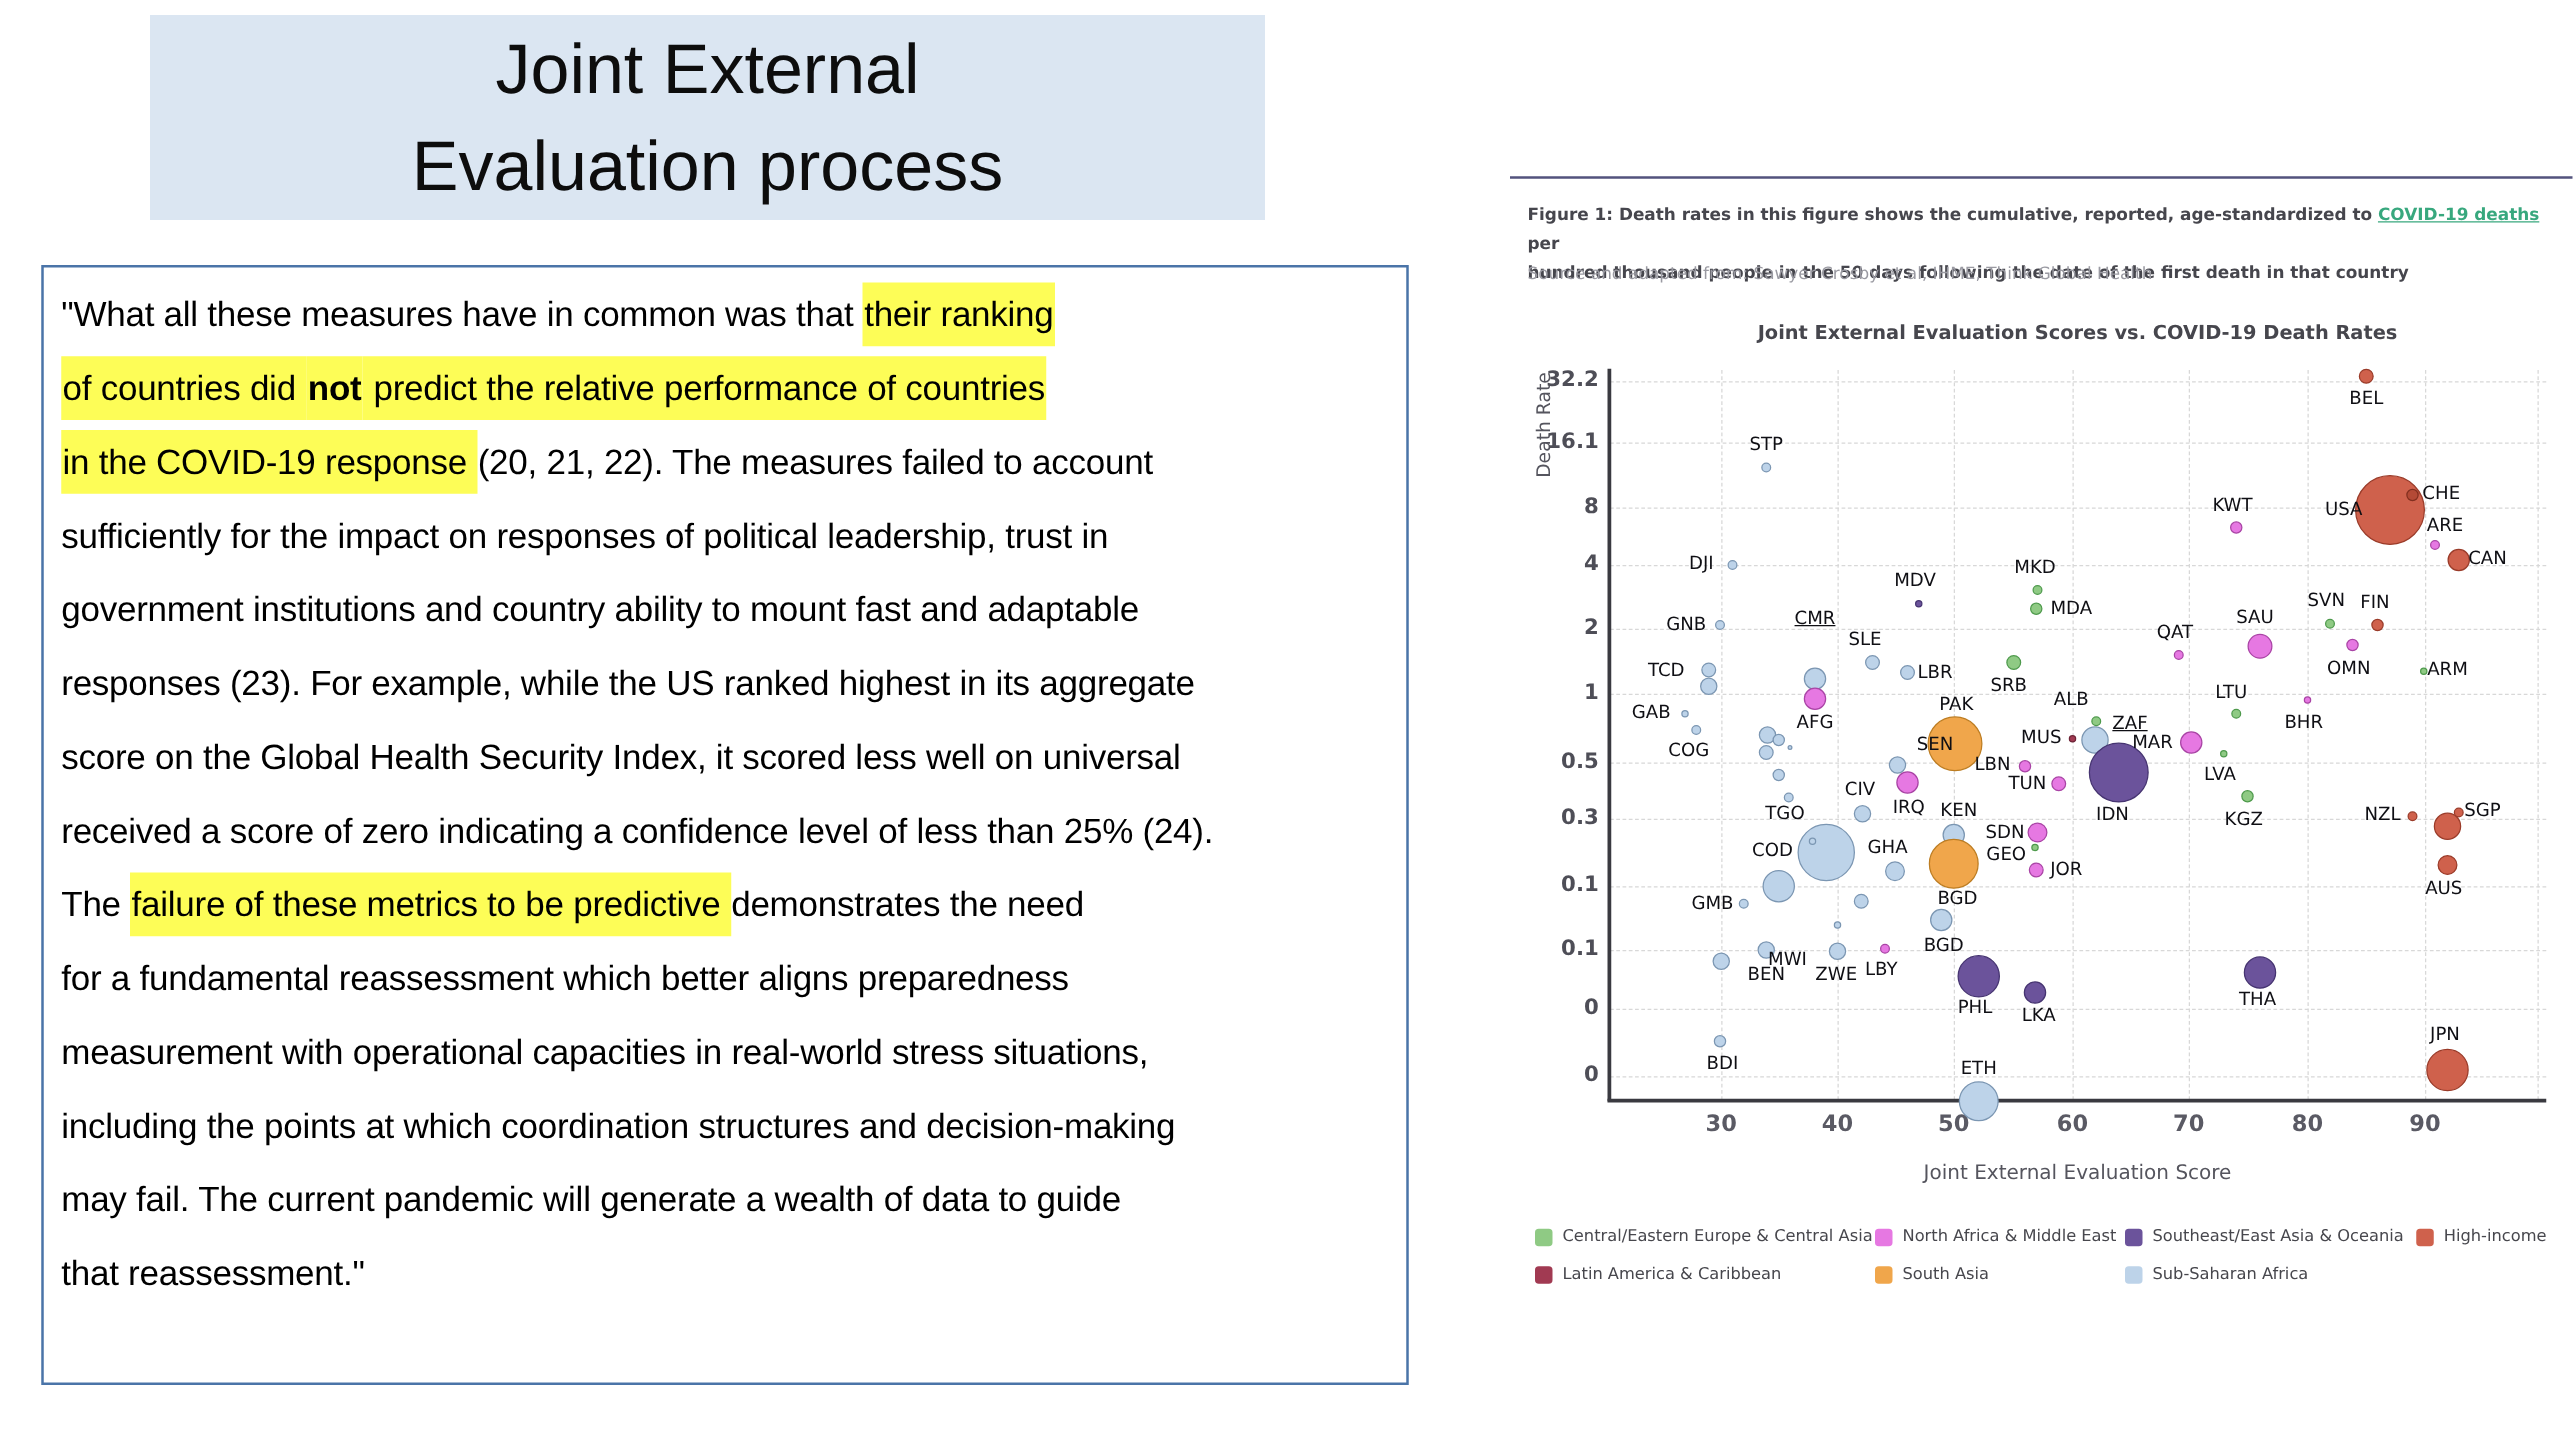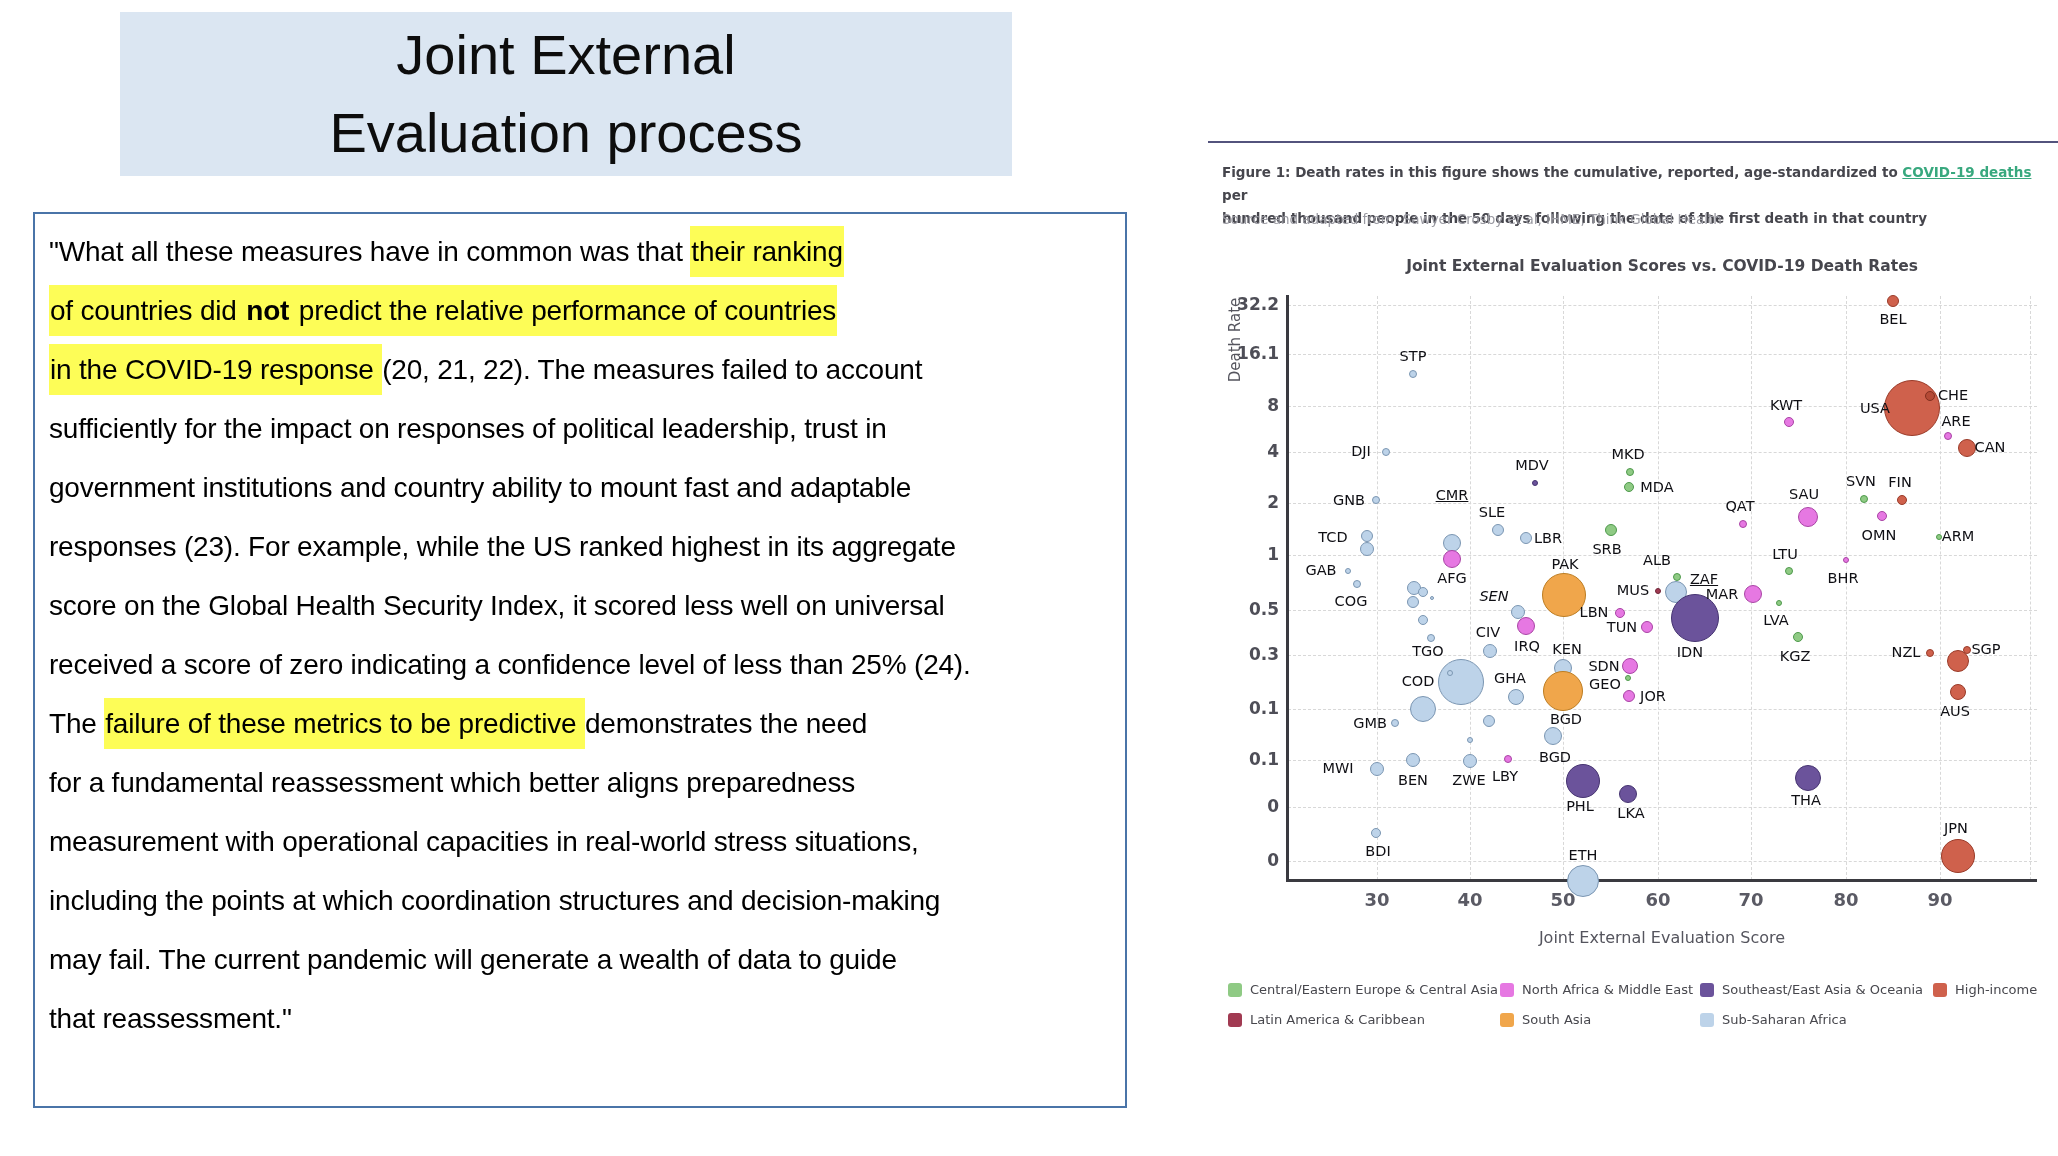--- a/index.html
+++ b/index.html
@@ -205,28 +205,28 @@
     <div class="clabel" style="left: 1353px; top: 346px;">STP</div>
     <div class="clabel" style="left: 1301px; top: 441px;">DJI</div>
     <div class="clabel" style="left: 1289px; top: 490px;">GNB</div>
     <div class="clabel" style="left: 1273px; top: 527px;">TCD</div>
     <div class="clabel" style="left: 1261px; top: 560px;">GAB</div>
     <div class="clabel" style="left: 1291px; top: 591px;">COG</div>
     <div class="clabel" style="left: 1368px; top: 641px;">TGO</div>
     <div class="clabel" style="left: 1392px; top: 485px; text-decoration: underline;">CMR</div>
     <div class="clabel" style="left: 1358px; top: 671px;">COD</div>
     <div class="clabel" style="left: 1310px; top: 713px;">GMB</div>
-    <div class="clabel" style="left: 1246px; top: 758px; padding-left: 32px;">MWI</div>
+    <div class="clabel" style="left: 1338px; top: 758px; padding-left: 32px;">MWI</div>
     <div class="clabel" style="left: 1353px; top: 770px;">BEN</div>
     <div class="clabel" style="left: 1409px; top: 770px;">ZWE</div>
     <div class="clabel" style="left: 1318px; top: 841px;">BDI</div>
     <div class="clabel" style="left: 1428px; top: 622px;">CIV</div>
     <div class="clabel" style="left: 1432px; top: 502px;">SLE</div>
     <div class="clabel" style="left: 1488px; top: 528px;">LBR</div>
-    <div class="clabel" style="left: 1434px; top: 586px; font-style: italic;">SEN</div>
+    <div class="clabel" style="left: 1488px; top: 586px;">SEN</div>
     <div class="clabel" style="left: 1450px; top: 668px;">GHA</div>
     <div class="clabel" style="left: 1507px; top: 639px;">KEN</div>
     <div class="clabel" style="left: 1495px; top: 747px;">BGD</div>
     <div class="clabel" style="left: 1523px; top: 845px;">ETH</div>
     <div class="clabel" style="left: 1644px; top: 569px; text-decoration: underline;">ZAF</div>
     <div class="clabel" style="left: 1573px; top: 580px;">MUS</div>
     <div class="clabel" style="left: 1392px; top: 568px;">AFG</div>
     <div class="clabel" style="left: 1467px; top: 636px;">IRQ</div>
     <div class="clabel" style="left: 1445px; top: 766px;">LBY</div>
     <div class="clabel" style="left: 1544px; top: 656px;">SDN</div>

